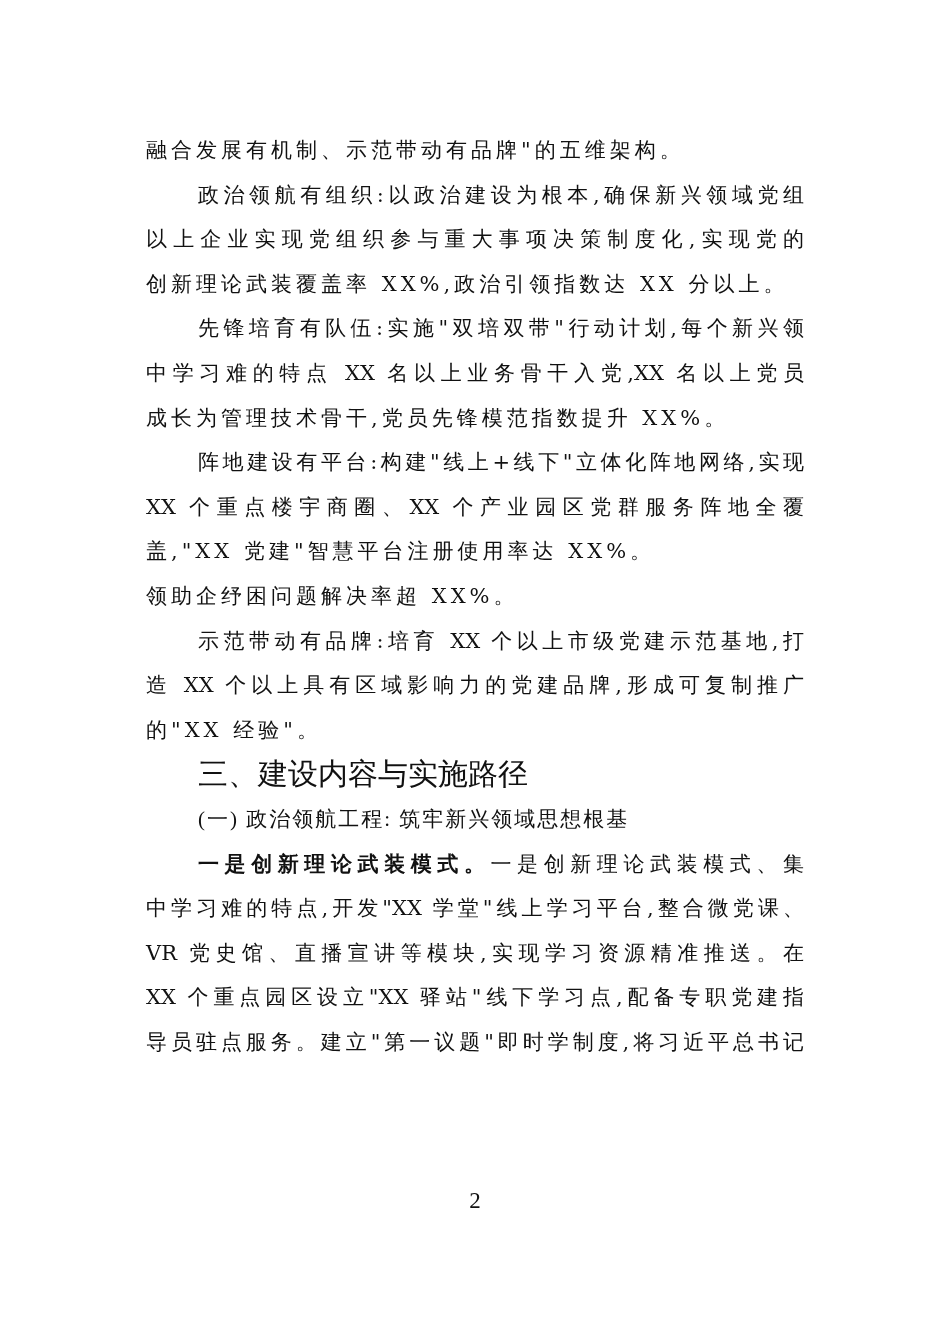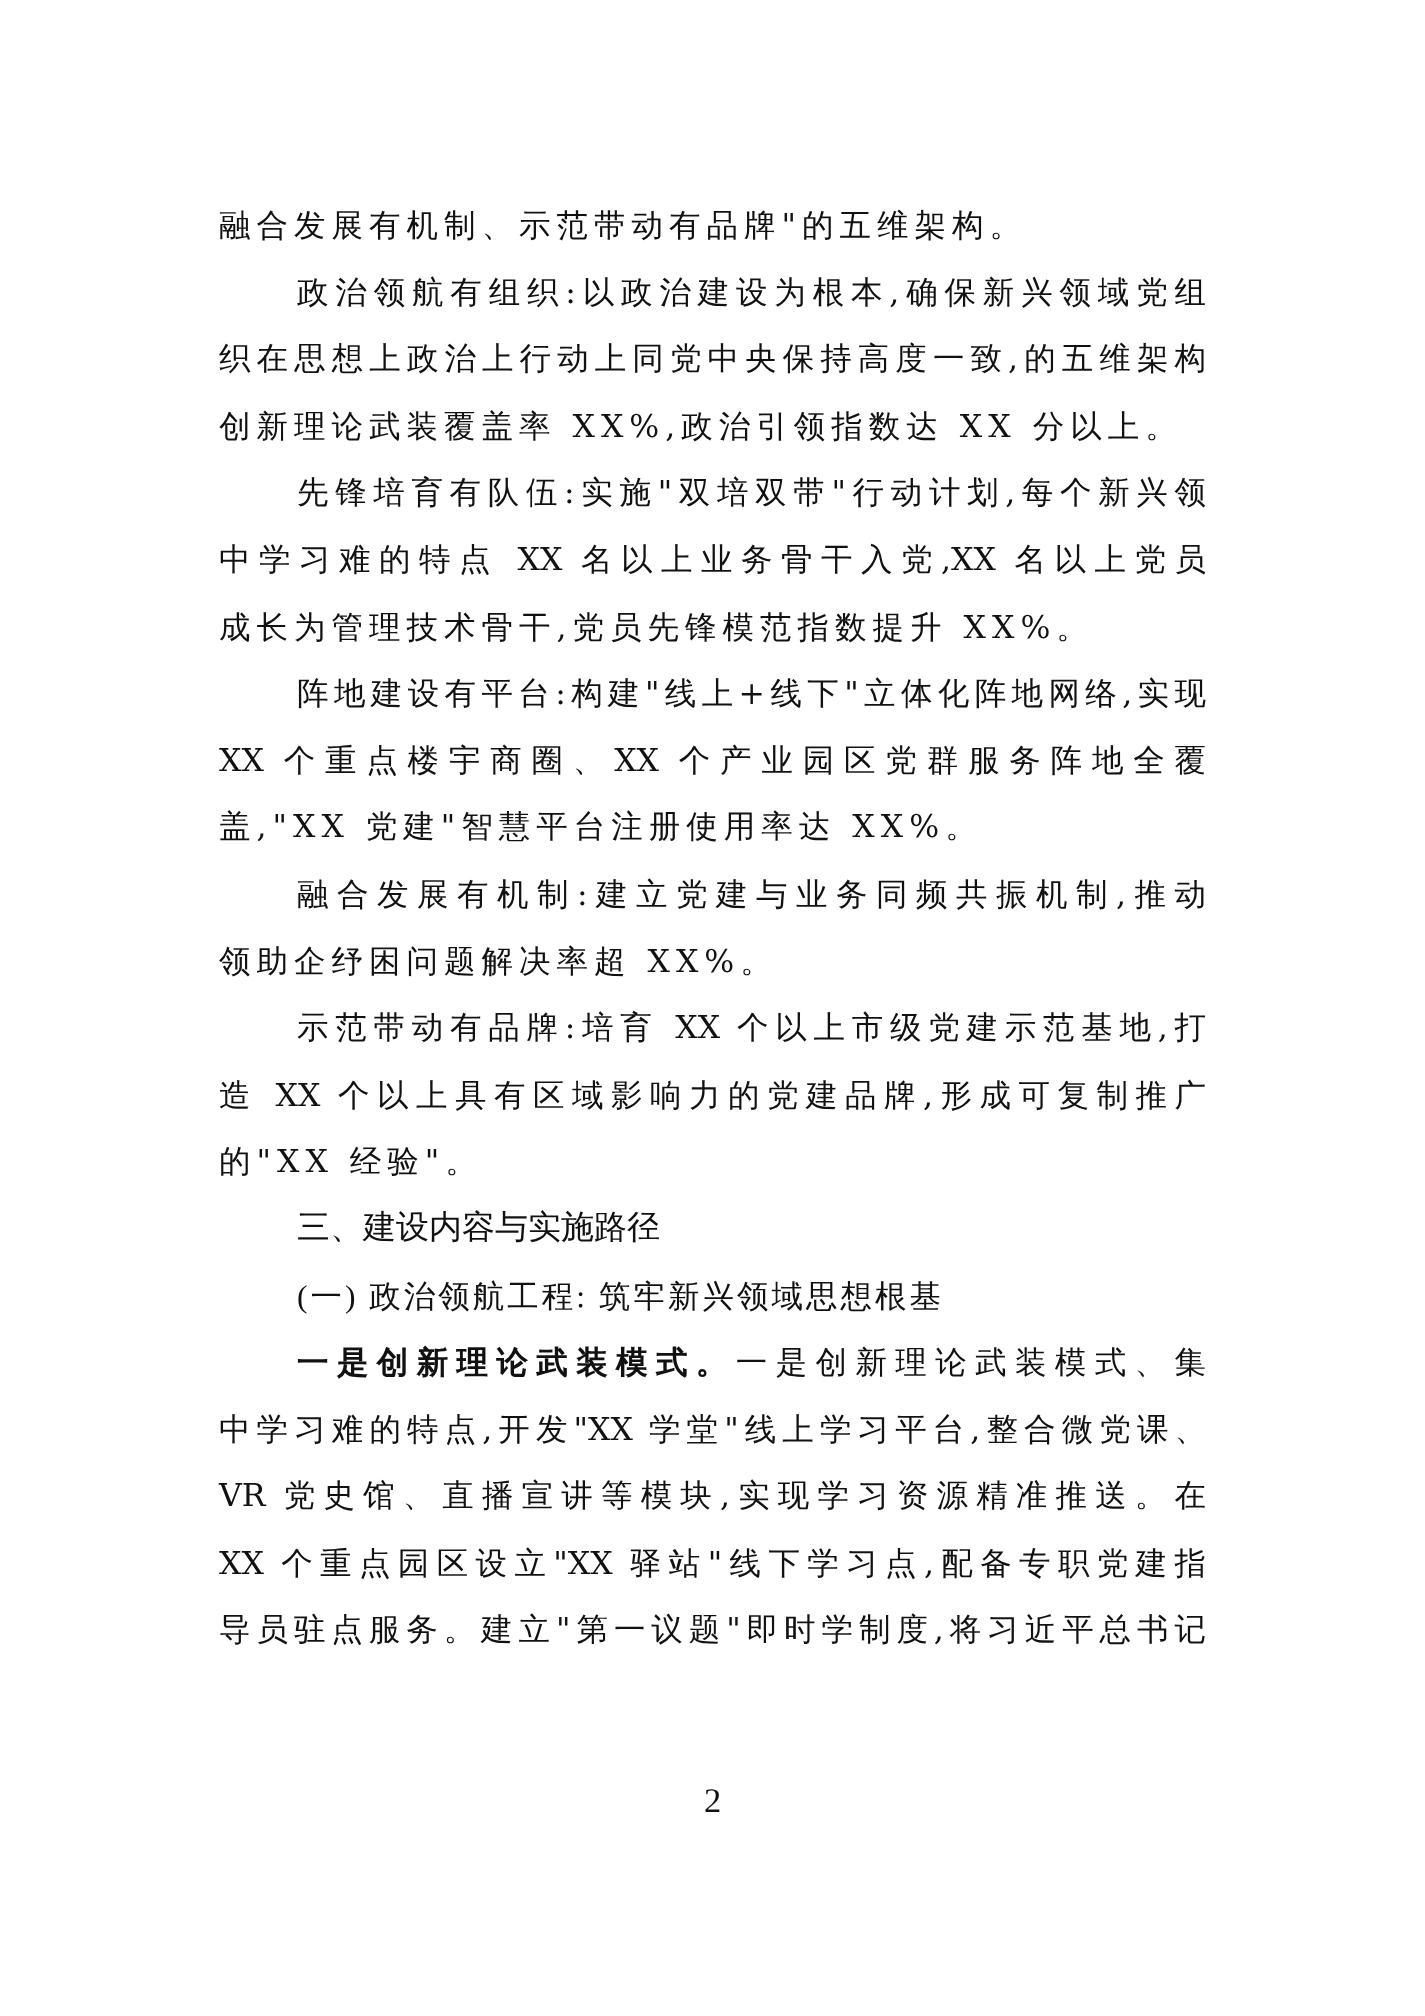--- a/index.html
+++ b/index.html
@@ -32,21 +32,21 @@
     }
     .line.last {
       text-align-last: left;
       letter-spacing: 4px;
     }
     .line.indent {
       padding-left: 52px;
     }
     .heading {
       font-family: "DejaVu Sans", "Liberation Sans", sans-serif;
-      font-size: 22px;
+      font-size: 30px;
       letter-spacing: 0;
       text-align-last: left;
       padding-left: 52px;
     }
     .subheading {
       text-align-last: left;
       padding-left: 52px;
       letter-spacing: 2px;
       font-family: Liberation Serif, serif;
     }
@@ -67,32 +67,31 @@
     }
   </style>
 </head>
 <body>
 
 <div class="page">
 
   <div class="line last">融合发展有机制、示范带动有品牌"的五维架构。</div>
 
   <div class="line indent">政治领航有组织:以政治建设为根本,确保新兴领域党组</div>
-  <div class="line">织在思想上政治上行动上同党中央保持高度一致,的五维架构</div>
+  <div class="line">以上企业实现党组织参与重大事项决策制度化,实现党的</div>
   <div class="line last">创新理论武装覆盖率 XX%,政治引领指数达 XX 分以上。</div>
 
   <div class="line indent">先锋培育有队伍:实施"双培双带"行动计划,每个新兴领</div>
   <div class="line">中学习难的特点 XX 名以上业务骨干入党,XX 名以上党员</div>
   <div class="line last">成长为管理技术骨干,党员先锋模范指数提升 XX%。</div>
 
   <div class="line indent">阵地建设有平台:构建"线上+线下"立体化阵地网络,实现</div>
   <div class="line">XX 个重点楼宇商圈、XX 个产业园区党群服务阵地全覆</div>
   <div class="line last">盖,"XX 党建"智慧平台注册使用率达 XX%。</div>
 
-  <div class="line indent">融合发展有机制:建立党建与业务同频共振机制,推动</div>
   <div class="line last">领助企纾困问题解决率超 XX%。</div>
 
   <div class="line indent">示范带动有品牌:培育 XX 个以上市级党建示范基地,打</div>
   <div class="line">造 XX 个以上具有区域影响力的党建品牌,形成可复制推广</div>
   <div class="line last">的"XX 经验"。</div>
 
   <div class="line heading">三、建设内容与实施路径</div>
 
   <div class="line subheading">(一) 政治领航工程: 筑牢新兴领域思想根基</div>
 

